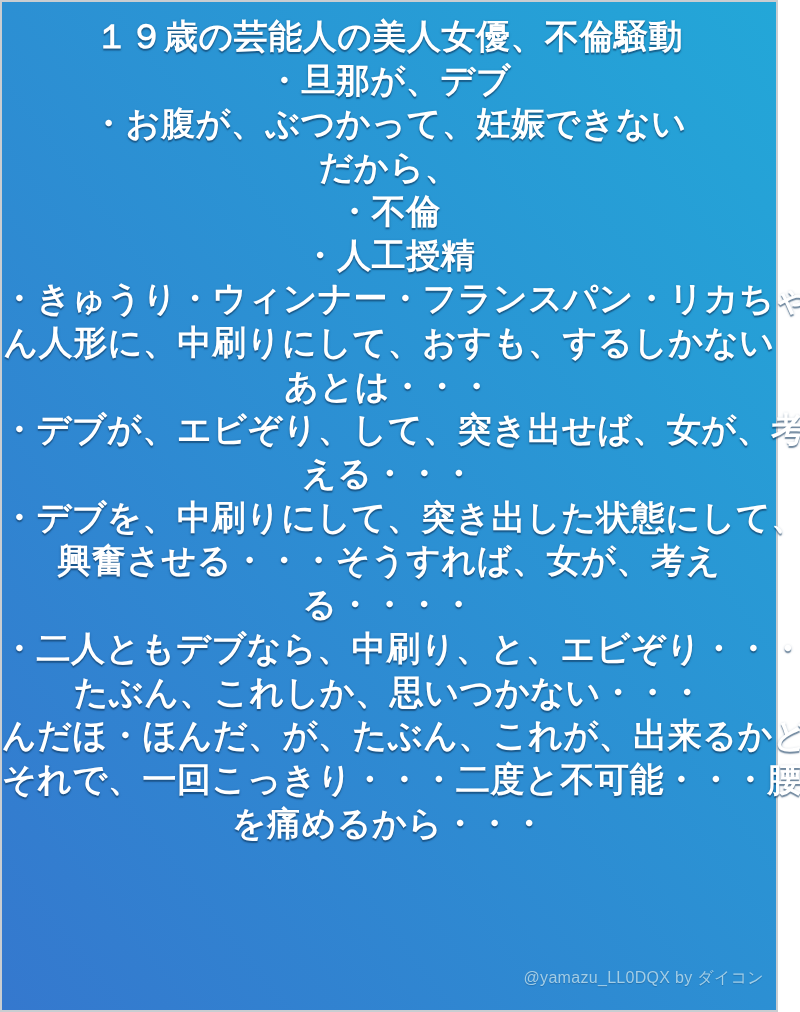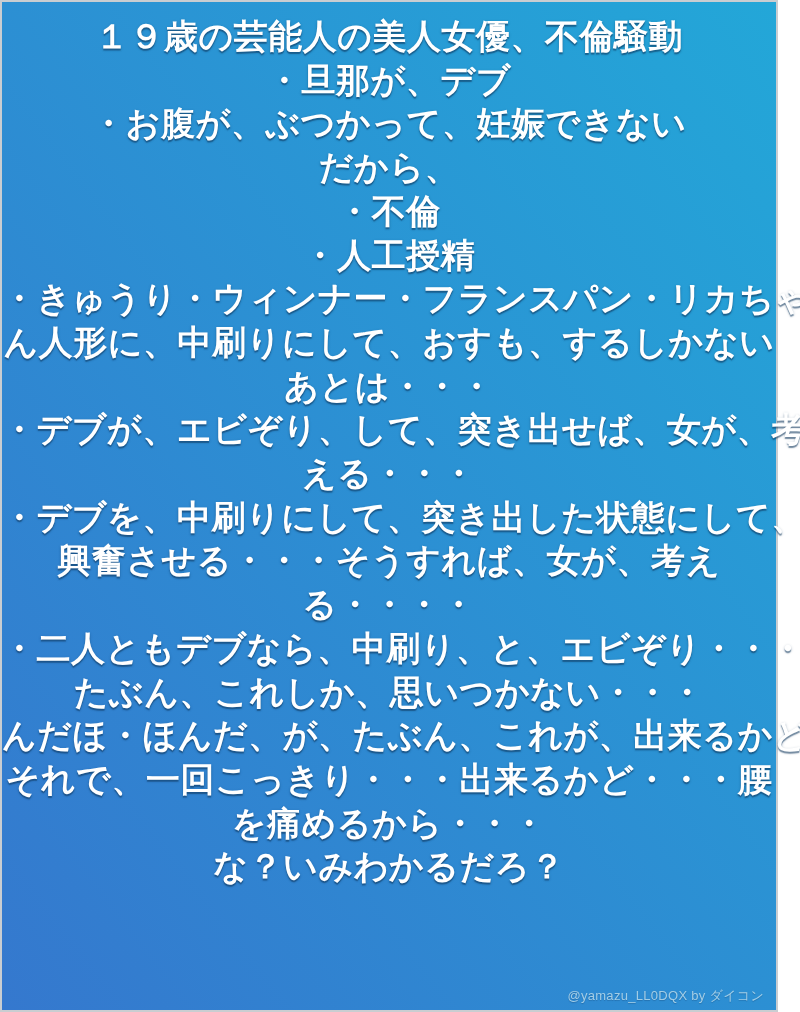--- a/index.html
+++ b/index.html
@@ -35,22 +35,22 @@
     letter-spacing: 0.5px;
     text-shadow: 0 2px 1px rgba(13, 53, 92, 0.50),
                  0 1px 3px rgba(13, 53, 92, 0.30);
   }
   .text-block .line {
     white-space: nowrap;
   }
   .watermark {
     position: absolute;
     right: 12px;
-    bottom: 5px;
-    font-size: 13px;
+    bottom: 21px;
+    font-size: 16px;
     font-weight: normal;
     letter-spacing: 0.3px;
     color: var(--watermark-color, #b7d9ea);
     opacity: 0.85;
     text-shadow: 0 1px 1px rgba(13, 53, 92, 0.35);
   }
 </style>
 </head>
 <body>
 
@@ -66,18 +66,17 @@
       <div class="line">ん人形に、中刷りにして、おすも、するしかない</div>
       <div class="line">あとは・・・</div>
       <div class="line">・デブが、エビぞり、して、突き出せば、女が、考</div>
       <div class="line">える・・・</div>
       <div class="line">・デブを、中刷りにして、突き出した状態にして、</div>
       <div class="line">興奮させる・・・そうすれば、女が、考え</div>
       <div class="line">る・・・・</div>
       <div class="line">・二人ともデブなら、中刷り、と、エビぞり・・・</div>
       <div class="line">たぶん、これしか、思いつかない・・・</div>
       <div class="line">んだほ・ほんだ、が、たぶん、これが、出来るかど</div>
-      <div class="line">それで、一回こっきり・・・出来るかど・・・腰</div>
+      <div class="line">それで、一回こっきり・・・二度と不可能・・・腰</div>
       <div class="line">を痛めるから・・・</div>
-      <div class="line">な？いみわかるだろ？</div>
     </div>
   <div class="watermark">@yamazu_LL0DQX by ダイコン</div>
 </div>
 
 </body></html>

